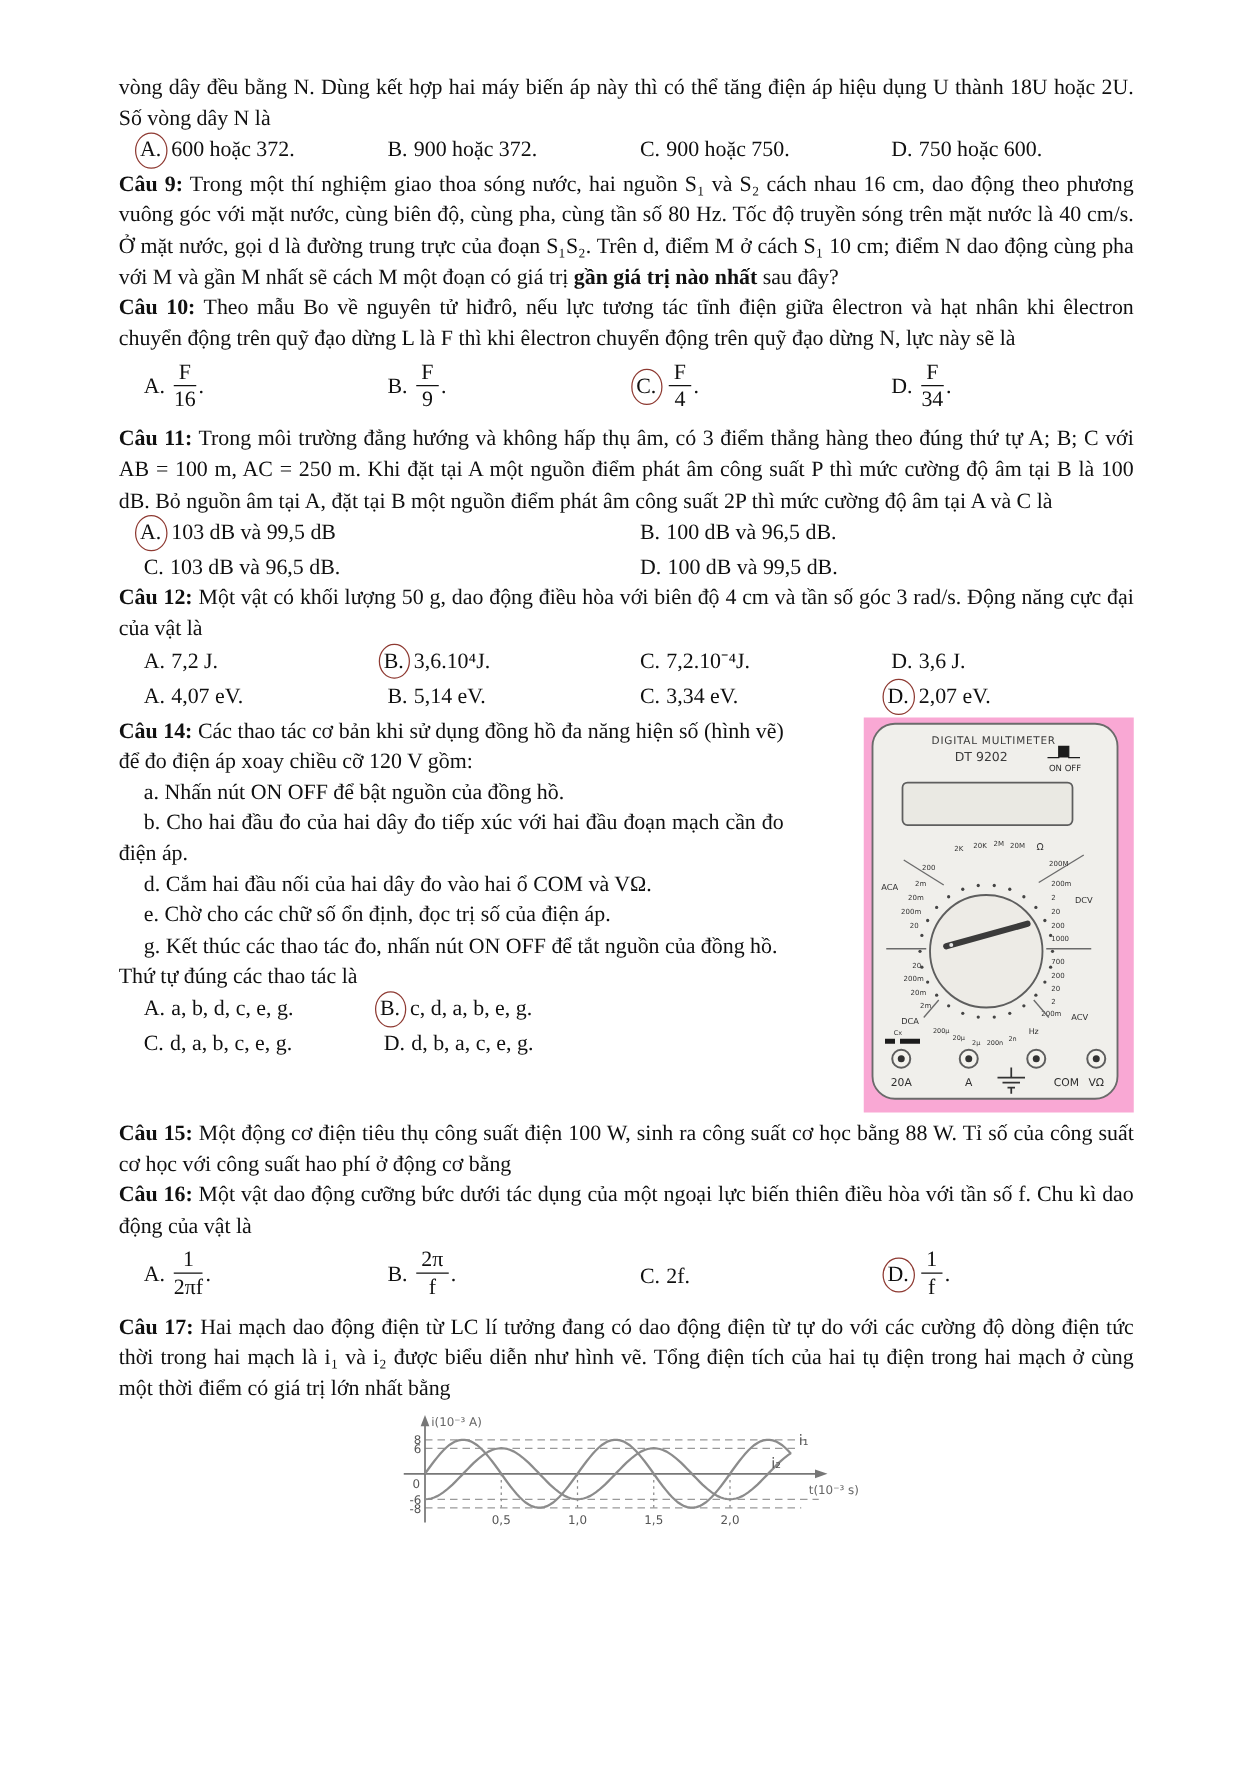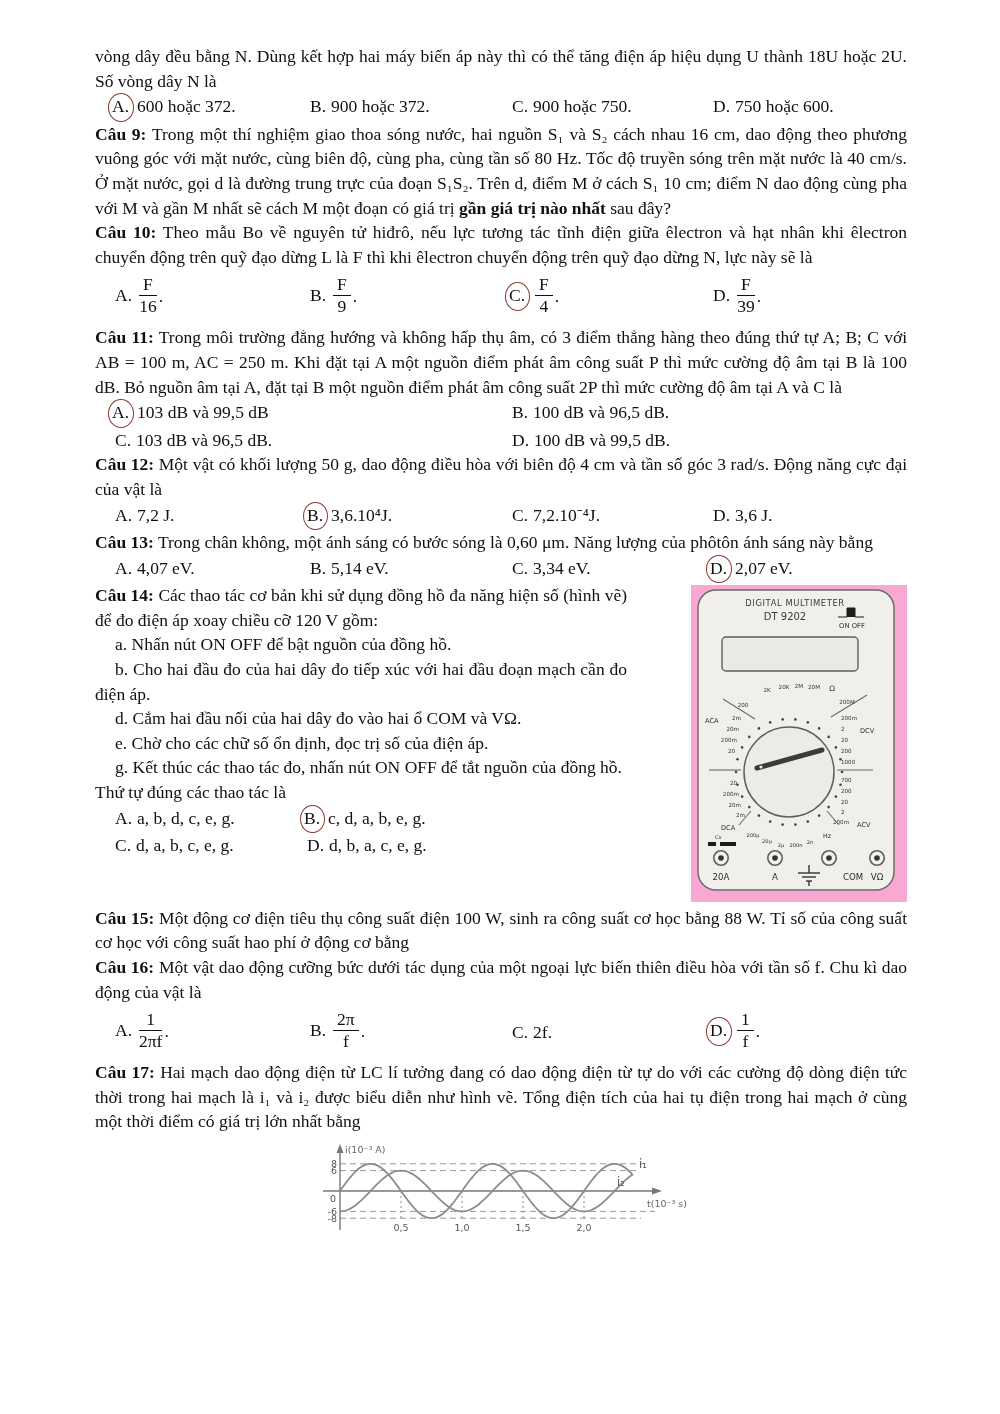--- a/index.html
+++ b/index.html
@@ -1,18 +1,18 @@
 <!DOCTYPE html>
 <html><head>
 <meta charset="utf-8">
 <style>
   html,body{margin:0;padding:0;background:#ffffff;}
   .page{position:relative;width:1000px;height:1414px;background:#fff;overflow:hidden;
         font-family:"Liberation Serif","DejaVu Serif",serif;color:#101010;}
-  .content{position:absolute;left:95px;top:44px;width:812px;font-size:17.5px;line-height:24.6px;text-align:justify;}
+  .content{position:absolute;left:95px;top:57px;width:812px;font-size:17.5px;line-height:24.6px;text-align:justify;}
   p{margin:0;}
   .qlabel{font-weight:bold;}
   .step{text-indent:20px;}
   .row{display:flex;padding-left:20px;align-items:baseline;justify-content:flex-end;}
   .row .c1{width:195px;}
   .row .c2{width:202px;}
   .row .c3{width:201px;font-family:Liberation Serif, serif;}
   .row .c4{flex:1;}
   .row2 .c1{width:397px;}
   .row2 .c2{flex:1;}
@@ -44,42 +44,41 @@
     <span class="c4"><span class="akey" data-circled="false">D.</span><span>750 hoặc 600.</span></span>
   </div>
 
   <p class="para"><b class="qlabel">Câu 9:</b> <span>Trong một thí nghiệm giao thoa sóng nước, hai nguồn S₁ và S₂ cách nhau 16 cm, dao động theo phương vuông góc với mặt nước, cùng biên độ, cùng pha, cùng tần số 80 Hz. Tốc độ truyền sóng trên mặt nước là 40 cm/s. Ở mặt nước, gọi d là đường trung trực của đoạn S₁S₂. Trên d, điểm M ở cách S₁ 10 cm; điểm N dao động cùng pha với M và gần M nhất sẽ cách M một đoạn có giá trị </span><b>gần giá trị nào nhất</b><span> sau đây?</span></p>
 
   <p class="para"><b class="qlabel">Câu 10:</b> <span>Theo mẫu Bo về nguyên tử hiđrô, nếu lực tương tác tĩnh điện giữa êlectron và hạt nhân khi êlectron chuyển động trên quỹ đạo dừng L là F thì khi êlectron chuyển động trên quỹ đạo dừng N, lực này sẽ là</span></p>
   <div class="row fracrow">
     <span class="c1"><span class="akey" data-circled="false">A.</span><span class="frac"><span class="fn">F</span><span class="fd">16</span></span><span>.</span></span>
     <span class="c2"><span class="akey" data-circled="false">B.</span><span class="frac"><span class="fn">F</span><span class="fd">9</span></span><span>.</span></span>
     <span class="c3"><span class="akey" data-circled="true">C.</span><span class="frac"><span class="fn">F</span><span class="fd">4</span></span><span>.</span></span>
-    <span class="c4"><span class="akey" data-circled="false">D.</span><span class="frac"><span class="fn">F</span><span class="fd">39</span></span><span>.</span></span>
+    <span class="c4"><span class="akey" data-circled="false">D.</span><span class="frac"><span class="fn">F</span><span class="fd">34</span></span><span>.</span></span>
   </div>
 
   <p class="para"><b class="qlabel">Câu 11:</b> <span>Trong môi trường đẳng hướng và không hấp thụ âm, có 3 điểm thẳng hàng theo đúng thứ tự A; B; C với AB = 100 m, AC = 250 m. Khi đặt tại A một nguồn điểm phát âm công suất P thì mức cường độ âm tại B là 100 dB. Bỏ nguồn âm tại A, đặt tại B một nguồn điểm phát âm công suất 2P thì mức cường độ âm tại A và C là</span></p>
   <div class="row row2">
     <span class="c1"><span class="akey" data-circled="true">A.</span><span>103 dB và 99,5 dB</span></span>
     <span class="c2"><span class="akey" data-circled="false">B.</span><span>100 dB và 96,5 dB.</span></span>
   </div>
   <div class="row row2">
     <span class="c1"><span class="akey" data-circled="false">C.</span><span>103 dB và 96,5 dB.</span></span>
     <span class="c2"><span class="akey" data-circled="false">D.</span><span>100 dB và 99,5 dB.</span></span>
   </div>
 
   <p class="para"><b class="qlabel">Câu 12:</b> <span>Một vật có khối lượng 50 g, dao động điều hòa với biên độ 4 cm và tần số góc 3 rad/s. Động năng cực đại của vật là</span></p>
   <div class="row">
     <span class="c1"><span class="akey" data-circled="false">A.</span><span>7,2 J.</span></span>
     <span class="c2"><span class="akey" data-circled="true">B.</span><span>3,6.10⁴J.</span></span>
     <span class="c3"><span class="akey" data-circled="false">C.</span><span>7,2.10⁻⁴J.</span></span>
     <span class="c4"><span class="akey" data-circled="false">D.</span><span>3,6 J.</span></span>
   </div>
 
-  <p class="para"><b class="qlabel">Câu 13:</b> <span>Trong chân không, một ánh sáng có bước sóng là 0,60 μm. Năng lượng của phôtôn ánh sáng này bằng</span></p>
   <div class="row">
     <span class="c1"><span class="akey" data-circled="false">A.</span><span>4,07 eV.</span></span>
     <span class="c2"><span class="akey" data-circled="false">B.</span><span>5,14 eV.</span></span>
     <span class="c3"><span class="akey" data-circled="false">C.</span><span>3,34 eV.</span></span>
     <span class="c4"><span class="akey" data-circled="true">D.</span><span>2,07 eV.</span></span>
   </div>
 
   <div class="q14-wrap">
     <div class="mm-photo">
       <div class="mm-bg">

